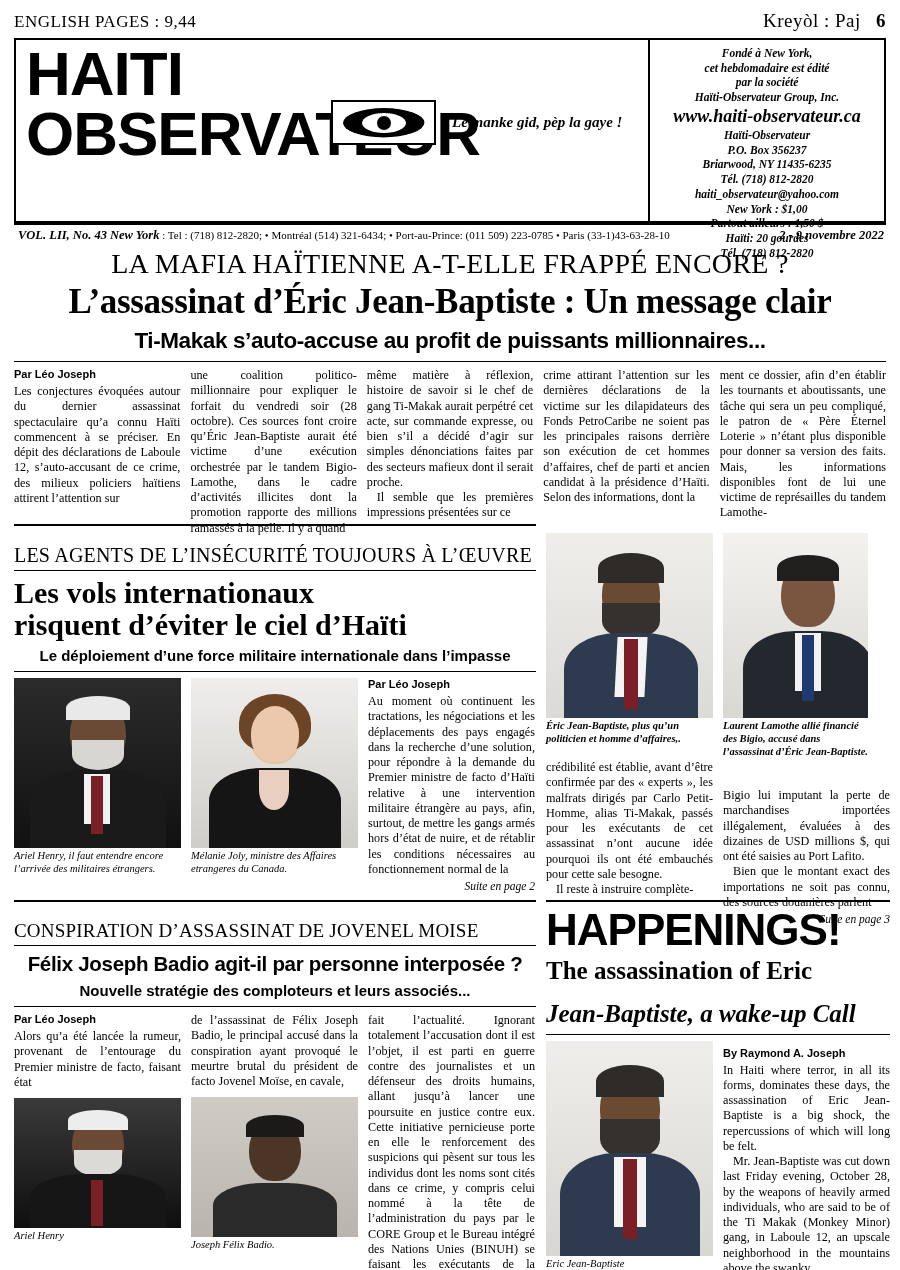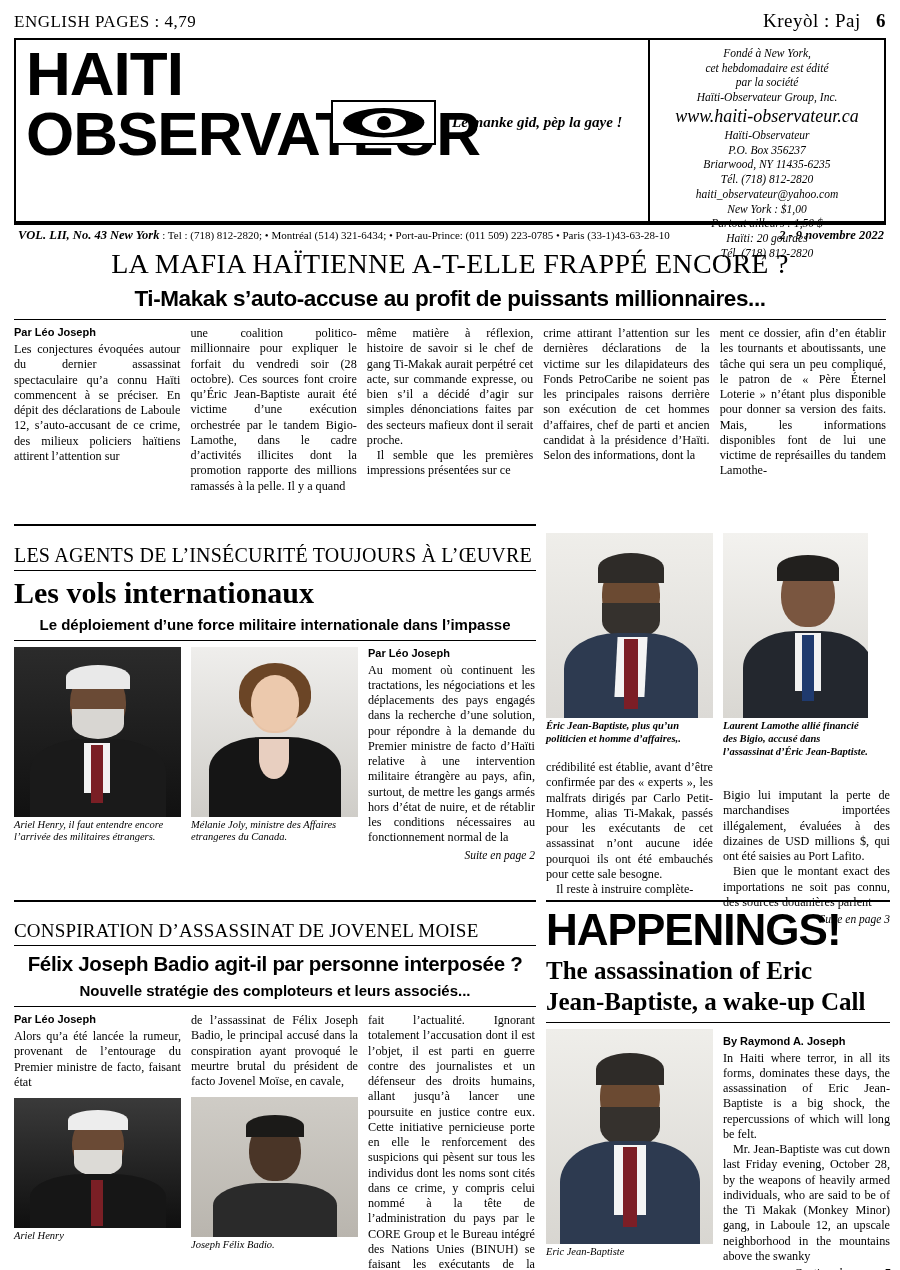--- a/index.html
+++ b/index.html
@@ -23,21 +23,21 @@
   .masthead { border:2px solid #000; margin-top:6px; display:flex; height:185px; }
   .mast-left { flex:1 1 auto; padding:4px 8px 0 10px; position:relative; }
   .mast-title { font-family:"Liberation Sans", sans-serif; font-weight:bold; font-size:62px; line-height:.96; letter-spacing:-1px; }
   .logo-row { position:absolute; left:315px; top:60px; display:flex; align-items:center; }
   .eye-box { width:105px; height:45px; border:2px solid #000; display:flex; align-items:center; justify-content:center; background:#fff; }
   .eye { width:82px; height:30px; border-radius:50%/50%; background:#000; position:relative;
          clip-path: ellipse(50% 50% at 50% 50%); display:flex; align-items:center; justify-content:center; }
   .eye .white { width:44px; height:20px; background:#fff; border-radius:50%; display:flex; align-items:center; justify-content:center; }
   .eye .pupil { width:14px; height:14px; background:#000; border-radius:50%; }
   .slogan { font-style:italic; font-weight:bold; font-size:15px; margin-left:16px; white-space:nowrap; }
-  .mast-right { width:236px; border-left:2px solid #000; padding:6px 6px; text-align:center; font-style:italic; font-weight:normal; font-size:11.5px; line-height:1.28; }
+  .mast-right { width:236px; border-left:2px solid #000; padding:6px 6px; text-align:center; font-style:italic; font-weight:bold; font-size:11.5px; line-height:1.28; }
   .mast-right .site { font-size:18px; }
   .volline { display:flex; justify-content:space-between; align-items:baseline; font-size:11px; padding:3px 2px 2px 4px; border-top:2px solid #000;gap:39px; }
   .volline .vol { font-weight:bold; font-style:italic; font-size:12.5px; }
   .volline .date { font-weight:bold; font-style:italic; font-size:12.5px; }
 
   
   .kicker { font-size:28px; text-align:center; letter-spacing:.3px; margin-top:3px; }
   .headline1 { font-family:"Liberation Serif", serif; font-weight:bold; font-size:35px; text-align:center; margin-top:2px; letter-spacing:-.3px;}
   .subhead1 { font-family:"Liberation Sans", sans-serif; font-weight:bold; font-size:22.5px; text-align:center; margin-top:6px; letter-spacing:-.4px;}
   .hr-thin { border-top:1px solid #000; margin:7px 0 0 0; }
@@ -74,21 +74,21 @@
   .beard { position:absolute; border-radius:0 0 50% 50%; }
   .tie { position:absolute; }
   .shirt { position:absolute; background:#f2f2f2; }
 </style>
 </head>
 <body>
 
 <div class="page">
 
   <div class="topbar">
-    <div class="left">ENGLISH PAGES : 4,79</div>
+    <div class="left">ENGLISH PAGES : 9,44</div>
     <div class="right">
       <span>Kreyòl :  Paj</span>
       <span class="pg">6</span>
     </div>
   </div>
 
   <div class="masthead">
     <div class="mast-left">
       <div class="mast-title">HAITI</div>
       <div class="mast-title l2">OBSERVATEUR</div>
@@ -123,20 +123,21 @@
 
   <div class="volline">
     <div>
       <span class="vol">VOL. LII, No. 43 New York</span>
       <span class="thin">: Tel : (718) 812-2820; • Montréal (514) 321-6434; • Port-au-Prince: (011 509) 223-0785 • Paris (33-1)43-63-28-10</span>
     </div>
     <div class="date">2 - 9 novembre 2022</div>
   </div>
 
   <div class="kicker">LA MAFIA HAÏTIENNE A-T-ELLE FRAPPÉ ENCORE ?</div>
+  <div class="headline1">L’assassinat d’Éric Jean-Baptiste : Un message clair</div>
   <div class="subhead1">Ti-Makak s’auto-accuse au profit de puissants millionnaires...</div>
   <div class="hr-thin"></div>
 
   <div class="cols">
     <div class="col">
       <div class="byline">Par Léo Joseph</div>
       <p class="body">Les conjectures évoquées autour du dernier assassinat spectaculaire qu’a connu Haïti commencent à se préciser. En dépit des déclarations de Laboule 12, s’auto-accusant de ce crime, des milieux policiers haïtiens attirent l’attention sur</p>
     </div>
     <div class="col">
       <p class="body">une coalition politico-millionnaire pour expliquer le forfait du vendredi soir (28 octobre). Ces sources font croire qu’Éric Jean-Baptiste aurait été victime d’une exécution orchestrée par le tandem Bigio-Lamothe, dans le cadre d’activités illicites dont la promotion rapporte des millions ramassés à la pelle. Il y a quand</p>
@@ -191,20 +192,21 @@
     <p class="body">Bien que le montant exact des importations ne soit pas connu, des sources douanières parlent</p>
     <div class="cont">Suite en page 3</div>
   </div>
 
   <div style="position:absolute; left:14px; top:524px; width:522px;">
     <div style="border-top:2px solid #000;"></div>
     <div class="sec-title">LES AGENTS DE L’INSÉCURITÉ TOUJOURS À L’ŒUVRE</div>
     <div style="border-top:1px solid #000;"></div>
     <div style="height:6px;"></div>
     <div class="hl2">Les vols internationaux</div>
+    <div class="hl2">risquent d’éviter le ciel d’Haïti</div>
     <div class="sub2">Le déploiement d’une force militaire internationale dans l’impasse</div>
     <div style="border-top:1px solid #000; margin-top:7px;"></div>
 
     <div class="cols" style="margin-top:6px;">
       <div class="col">
         <div class="photo" style="height:170px;">
           <div class="ph-inner">
             <div class="bg" style="background:linear-gradient(180deg,#2b2b2b,#111);"></div>
             <div class="head" style="left:56px; top:22px; width:56px; height:66px; background:#6a4a35;"></div>
             <div class="hairline" style="left:52px; top:18px; width:64px; height:24px; background:#e9e9e9;"></div>
@@ -281,21 +283,21 @@
 
       </div>
     </div>
   </div>
 
   <div style="position:absolute; left:546px; top:900px; width:344px;">
     <div style="border-top:2px solid #000;"></div>
     <div style="height:6px;"></div>
     <div class="happen">HAPPENINGS!</div>
     <div class="happen-sub">The assassination of Eric</div>
-    <div class="happen-sub" style="margin-top:4px;">Jean-Baptiste, a wake-up Call</div>
+    <div class="happen-sub" style="margin-top:16px;font-style:italic;">Jean-Baptiste, a wake-up Call</div>
     <div style="border-top:1px solid #000; margin-top:6px;"></div>
 
     <div class="cols" style="margin-top:6px;">
       <div class="col">
         <div class="photo" style="height:215px; background:#e8e6e2;">
           <div class="ph-inner">
             <div class="bg" style="background:linear-gradient(180deg,#efeeea,#d8d6d1);"></div>
             <div class="head" style="left:54px; top:30px; width:60px; height:74px; background:#6b4a32;"></div>
             <div class="hairline" style="left:50px; top:24px; width:68px; height:32px; background:#2e2b28;"></div>
             <div class="beard" style="left:54px; top:78px; width:60px; height:40px; background:#35312d;"></div>

